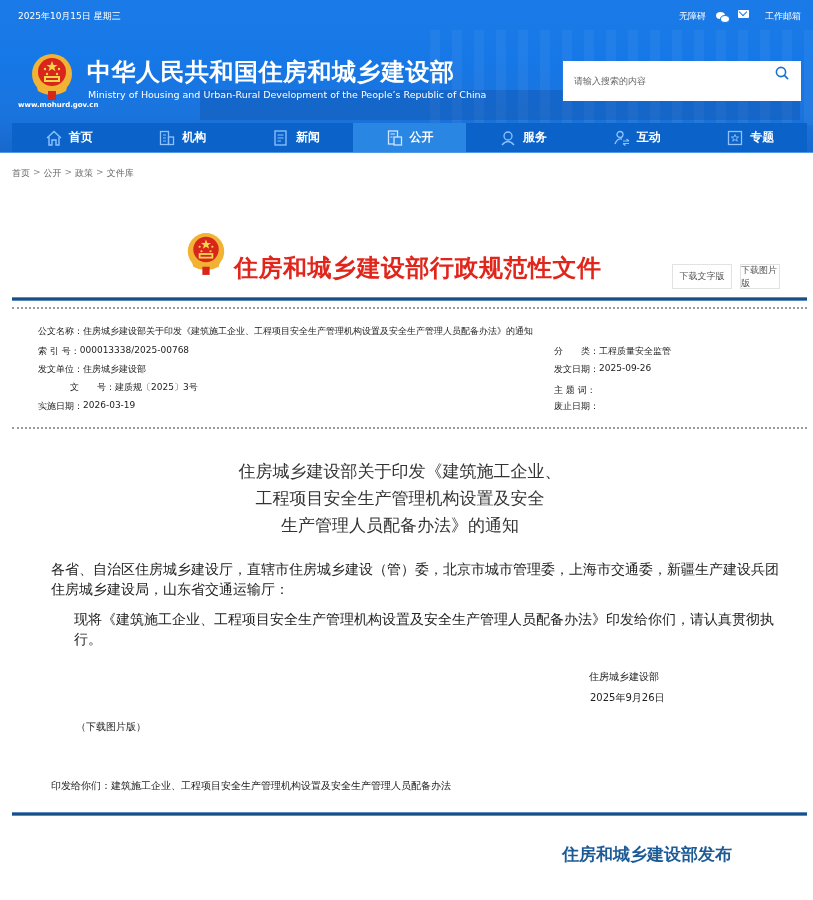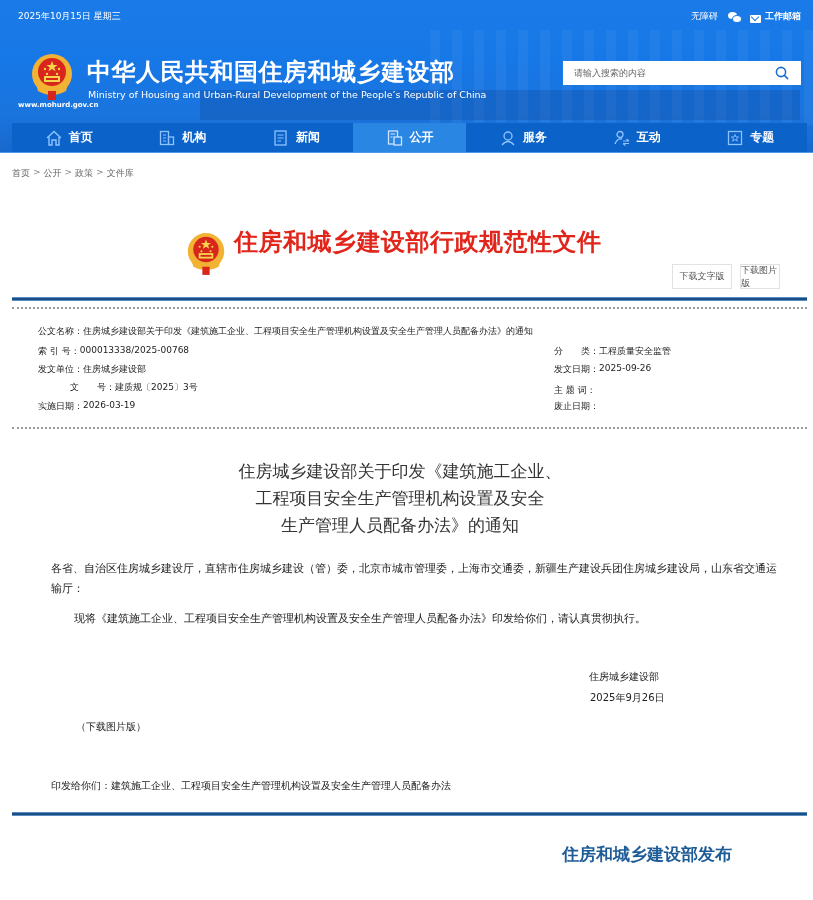--- a/index.html
+++ b/index.html
@@ -17,36 +17,36 @@
     background:
       repeating-linear-gradient(90deg, rgba(255,255,255,0.06) 0 10px, rgba(255,255,255,0) 10px 22px);
     opacity: 0.8;
   }
   .header .bldg2 {
     position: absolute; left: 200px; top: 90px; width: 600px; height: 30px;
     background: rgba(10,60,140,0.25);
   }
   .topbar-date { position: absolute; left: 18px; top: 10px; font-size: 9px; color: #fff; }
   .topbar-right { position: absolute; right: 12px; top: 10px; display: flex; align-items: center; gap: 10px; font-size: 9px; color: #fff; }
-  .topbar-right .mail { display: flex; align-items: flex-end; gap: 4px; font-weight: bold; }
+  .topbar-right .mail { display: flex; align-items: flex-start; gap: 16px; }
   .wechat-icon { width: 12px; height: 10px; position: relative; }
   .wechat-icon::before { content: ""; position: absolute; left: 0; top: 0; width: 9px; height: 7px; background: #fff; border-radius: 50%; }
   .wechat-icon::after { content: ""; position: absolute; left: 4px; top: 3px; width: 8px; height: 6px; background: #fff; border-radius: 50%; border: 1px solid #1a7be8; }
   .mail-icon { width: 11px; height: 8px; background: #fff; position: relative; border-radius: 1px; }
   .mail-icon::after { content: ""; position: absolute; left: 2px; top: -1px; width: 5px; height: 5px; border-right: 1px solid #1a7be8; border-bottom: 1px solid #1a7be8; transform: rotate(45deg); }
 
   .emblem {
     position: absolute; left: 30px; top: 53px; width: 44px; height: 48px;
   }
   .site-url { position: absolute; left: 18px; top: 101px; font-size: 7px; color: #fff; font-weight: bold; }
   .site-title { position: absolute; left: 87px; top: 56px; font-size: 24px; color: #fff; font-weight: bold; letter-spacing: 0.5px; }
   .site-subtitle { position: absolute; left: 88px; top: 89px; font-size: 9.5px; color: #fff; }
 
   .search-box {
-    position: absolute; left: 563px; top: 61px; width: 238px; height: 24px;
+    position: absolute; left: 563px; top: 61px; width: 238px; height: 40px;
     background: #fff; display: flex; align-items: center; padding-left: 11px;
   }
   .search-input { border: none; outline: none; font-size: 9px; color: #555; width: 190px; background: transparent; font-family: "DejaVu Sans", sans-serif; }
   .search-input::placeholder { color: #666; }
   .search-btn { position: absolute; right: 12px; top: 5px; width: 14px; height: 14px; }
 
   
   .nav {
     position: absolute; left: 12px; top: 123px; width: 795px; height: 29px;
     background: #0b62c8; display: flex;
@@ -58,21 +58,21 @@
   }
   .nav-item.active { background: #2a86e3; }
   .nav-icon { width: 18px; height: 18px; }
 
   
   .breadcrumb { position: absolute; left: 12px; top: 167px; font-size: 9px; color: #666; display: flex; gap: 3px; }
   .breadcrumb .sep { color: #888; }
 
   
   .doc-emblem { position: absolute; left: 186px; top: 232px; width: 40px; height: 44px; }
-  .doc-banner-title { position: absolute; left: 234px; top: 226px; font-size: 24px; font-weight: bold; color: #e1251b; letter-spacing: 0.5px; }
+  .doc-banner-title { position: absolute; left: 234px; top: 252px; font-size: 24px; font-weight: bold; color: #e1251b; letter-spacing: 0.5px; }
   .dl-btn {
     position: absolute; top: 264px; height: 25px; border: 1px solid #e2e2e2; background: #fff;
     font-size: 9px; color: #555; display: flex; align-items: center; justify-content: center; cursor: pointer;
   }
   .dl-text { left: 672px; width: 60px; }
   .dl-img { left: 740px; width: 40px; }
 
   .rule-thick { position: absolute; left: 12px; width: 795px; height: 4px; background: #1a4f85; border-top: 1px solid #5b8bbf; border-bottom: 1px solid #5b8bbf; }
   .rule-top { top: 297px; }
   .rule-bottom { top: 812px; }
@@ -83,21 +83,21 @@
   
   .meta-row { position: absolute; font-size: 9px; color: #222; display: flex; }
   .meta-label { white-space: pre; }
   .meta-value { }
 
   
   .article-title {
     position: absolute; left: 100px; top: 458px; width: 600px; text-align: center;
     font-family: "DejaVu Serif", "Liberation Serif", serif; font-size: 17px; color: #333; line-height: 27px;
   }
-  .para { position: absolute; font-size: 11px; color: #222; line-height: 20px; }
+  .para { position: absolute; font-size: 14px; color: #222; line-height: 20px; }
   .p-addressee { left: 51px; top: 559px; width: 730px; }
   .p-body { left: 74px; top: 609px; width: 720px; }
   .signature-org { position: absolute; left: 589px; top: 670px; font-size: 10px; color: #222; }
   .signature-date { position: absolute; left: 590px; top: 691px; font-size: 10px; color: #222; }
   .public-note { position: absolute; left: 76px; top: 720px; font-size: 10px; color: #222; }
   .attachment { position: absolute; left: 51px; top: 779px; font-size: 10px; color: #222; display: flex; }
   .attachment-link { color: #222; cursor: pointer; }
 
   .footer-publisher { position: absolute; left: 562px; top: 843px; font-size: 17px; font-weight: bold; color: #1c5b96; font-family: "DejaVu Serif", "Liberation Serif", serif; }
 </style>

